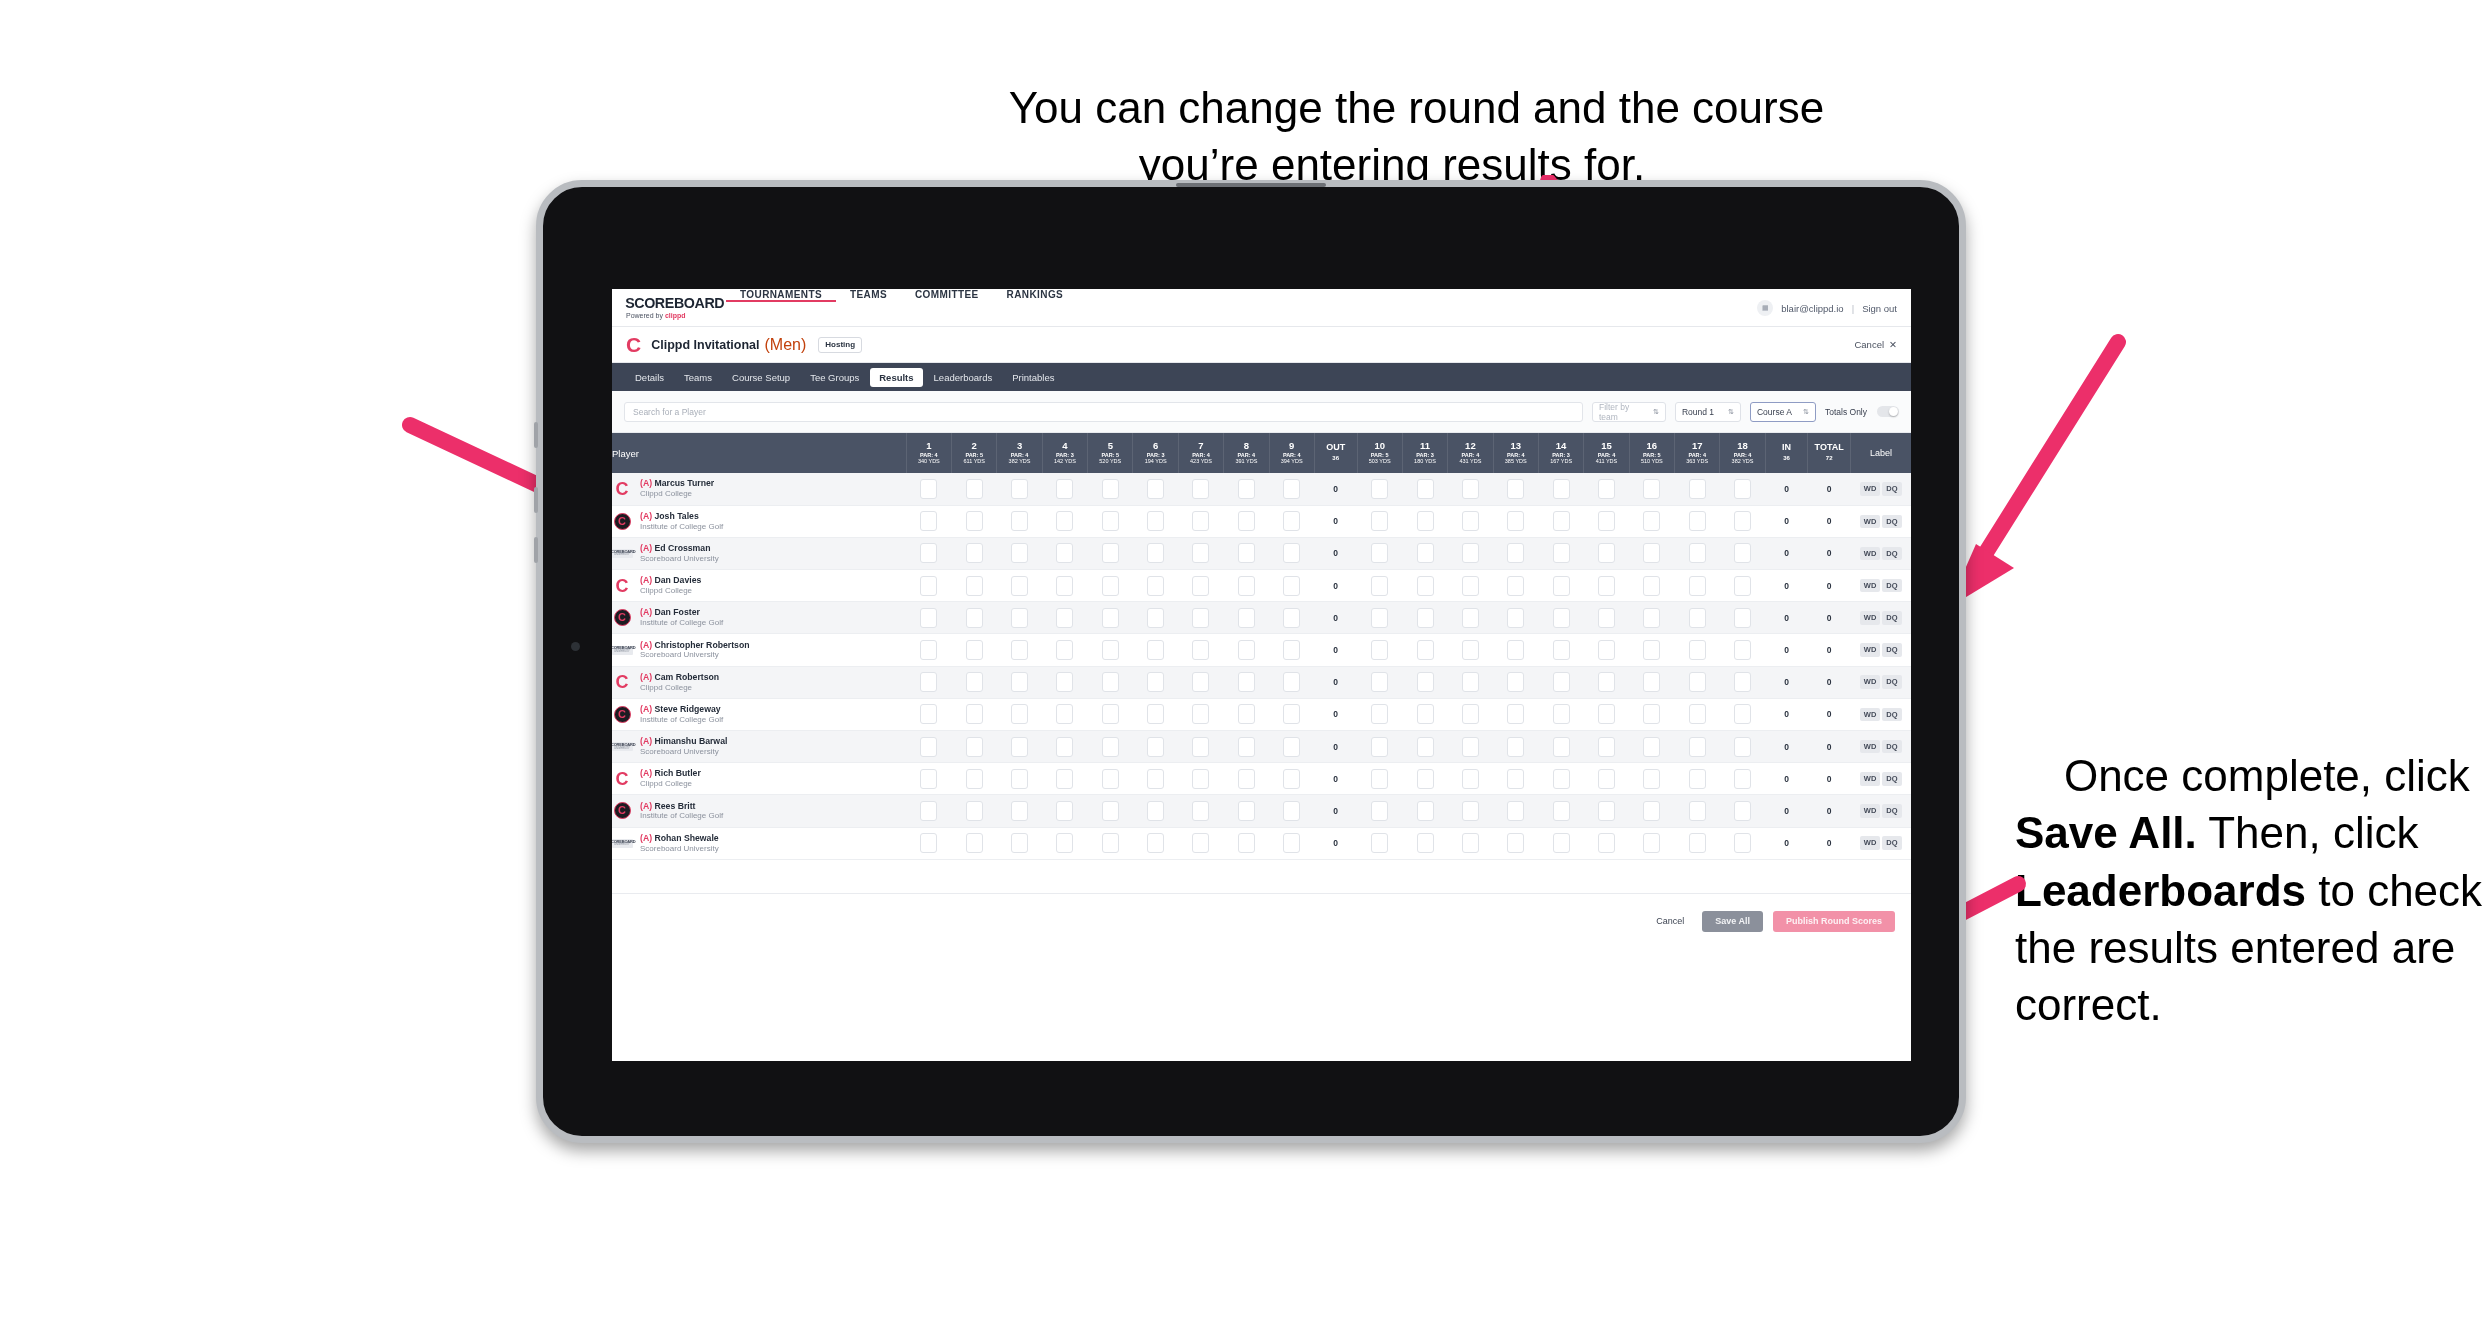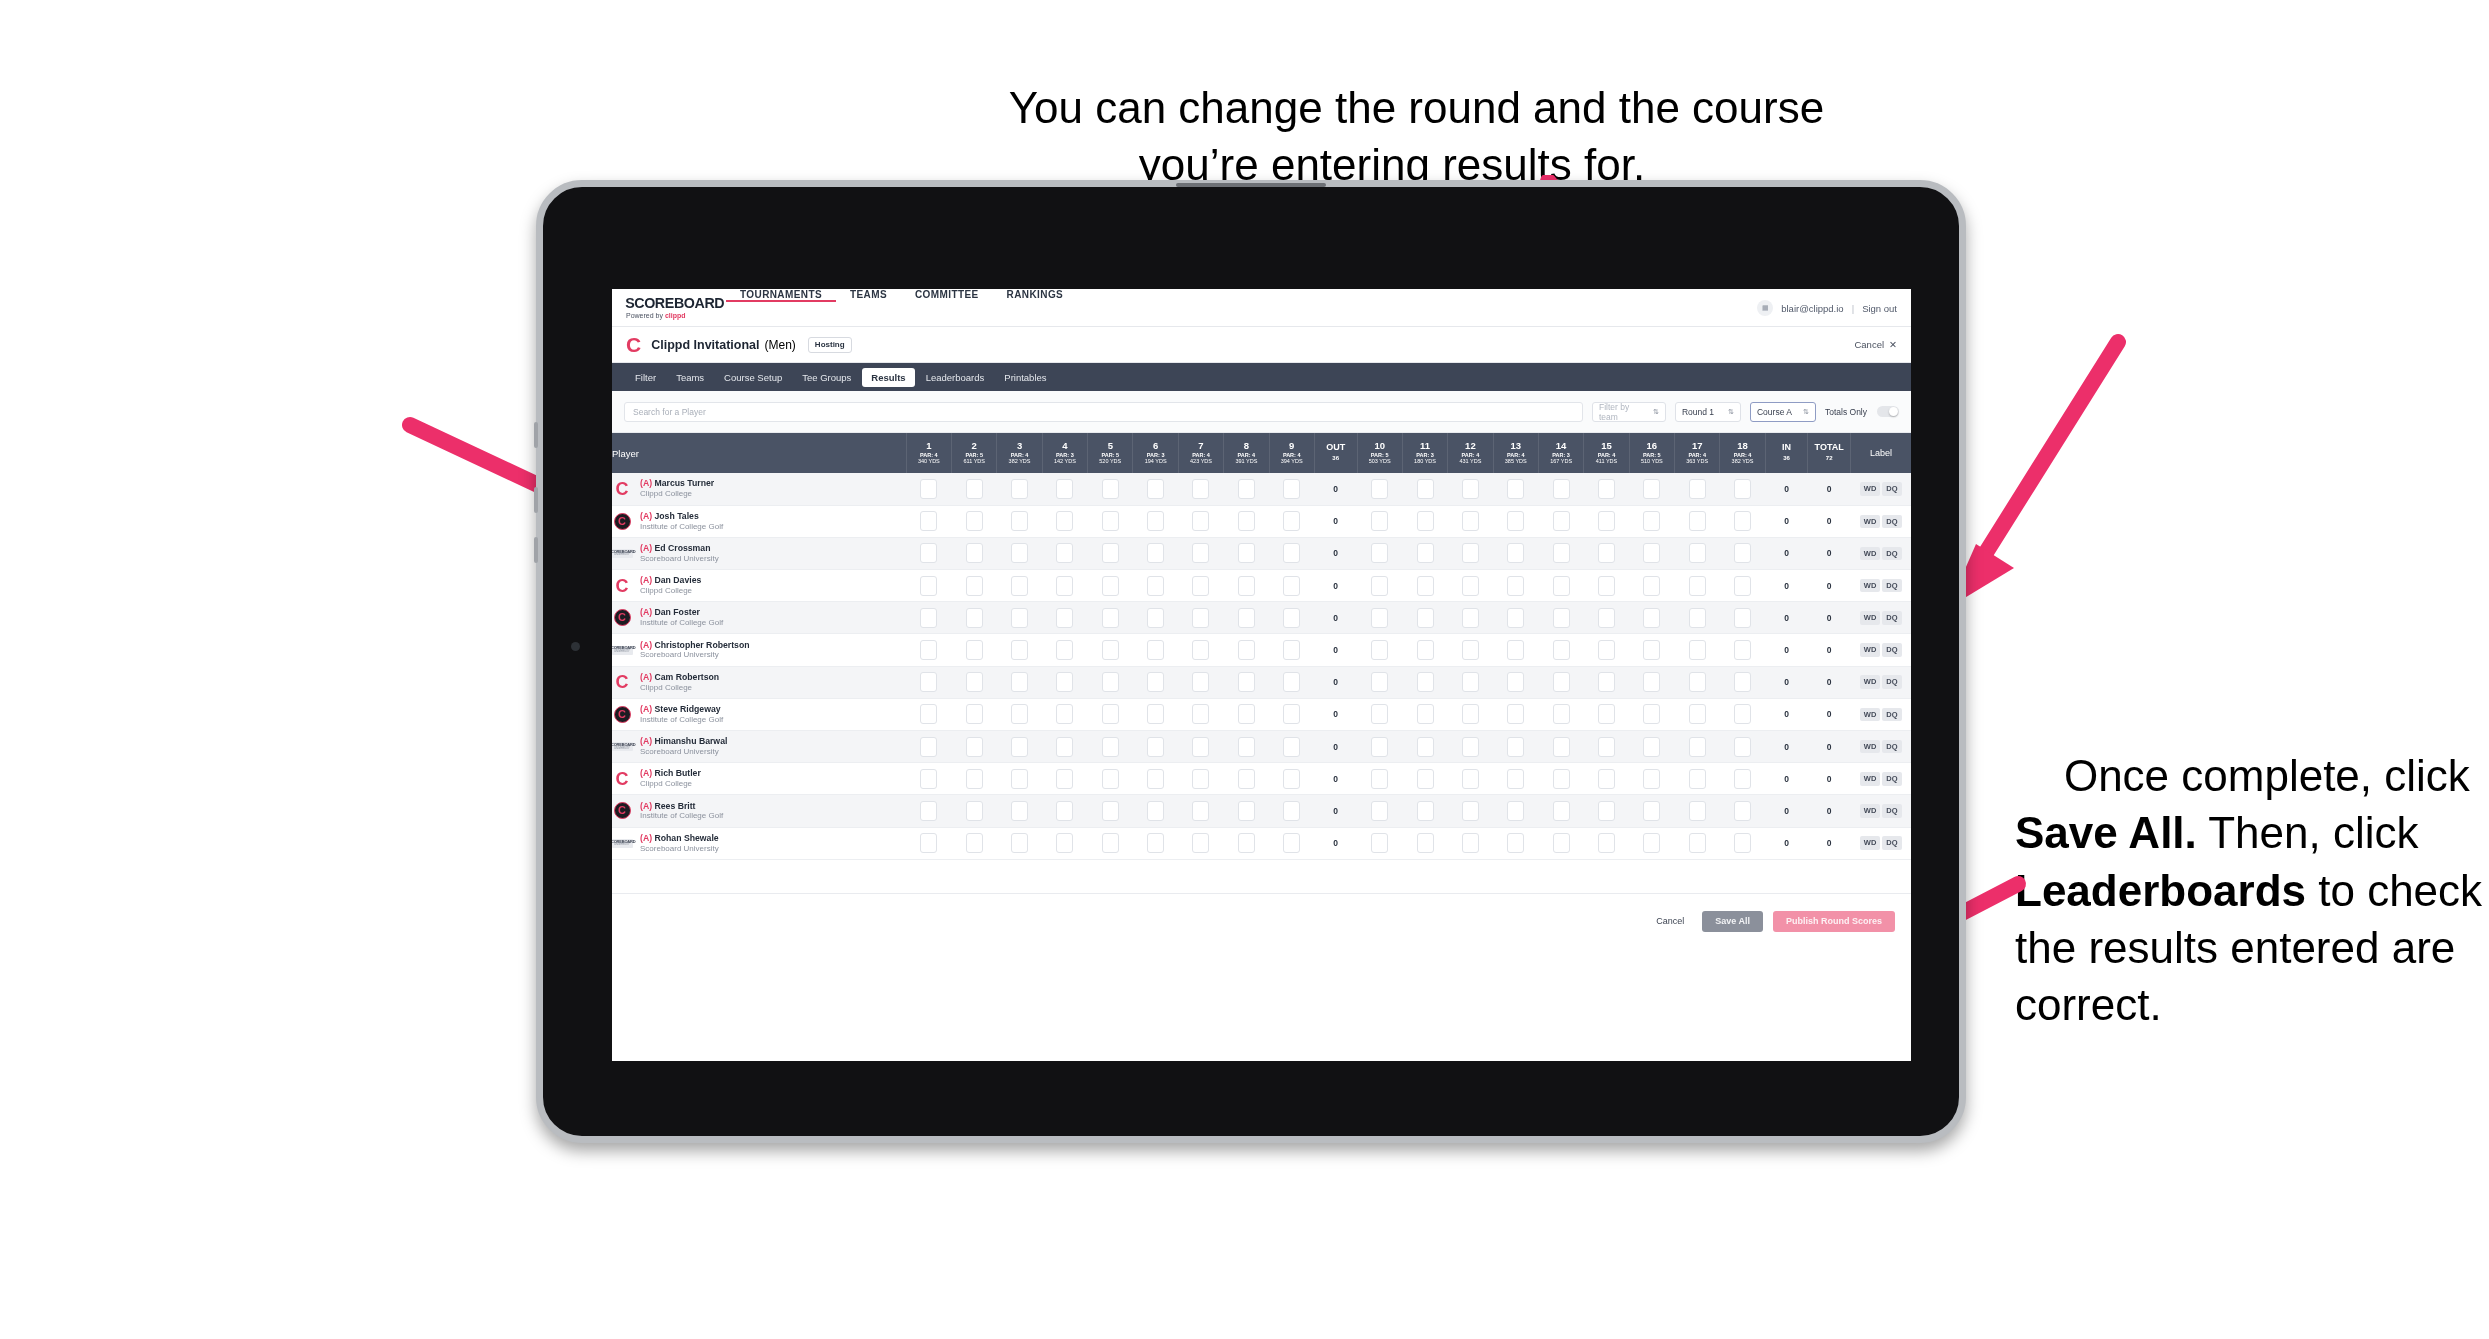--- a/index.html
+++ b/index.html
@@ -96,21 +96,21 @@
   
   .tourbar {
     height: 36px; background:#fff; display:flex; align-items:center;
     padding-left:14px; border-bottom:1px solid #e6e8ec; position:relative;
   }
   .tour-logo {
     font-size:21px; font-weight:700; color:#e23b62; line-height:1;
     margin-right:10px; font-family:"Liberation Sans", sans-serif;
   }
   .tour-name { font-size:12.5px; font-weight:600; color:#1d2532; }
-  .tour-gender { font-size:12px; color:#000000; margin-left:5px; }
+  .tour-gender { font-size:16px; color:#c2410c; margin-left:5px; }
   .tour-tag {
     margin-left:12px; border:1px solid #d7dae0; border-radius:3px;
     padding:2.5px 6px; font-size:8px; font-weight:700; color:#2b3442;
   }
   .tour-cancel {
     position:absolute; right:14px; font-size:9.5px; color:#4b5260;
     display:flex; align-items:center; gap:5px; cursor:pointer;
   }
 
   
@@ -304,21 +304,21 @@
       <div class="tour-name">Clippd Invitational</div>
       <div class="tour-gender">(Men)</div>
       <div class="tour-tag">Hosting</div>
       <div class="tour-cancel">
         <span>Cancel</span>
         <span>✕</span>
       </div>
     </div>
 
     <div class="subtabs" id="subtabs">
-        <div class="subtab">Filter</div>
+        <div class="subtab">Details</div>
         <div class="subtab">Teams</div>
         <div class="subtab">Course Setup</div>
         <div class="subtab">Tee Groups</div>
         <div class="subtab active">Results</div>
         <div class="subtab">Leaderboards</div>
         <div class="subtab">Printables</div>
       </div>
 
     <div class="filterbar">
       <div class="search-box">

